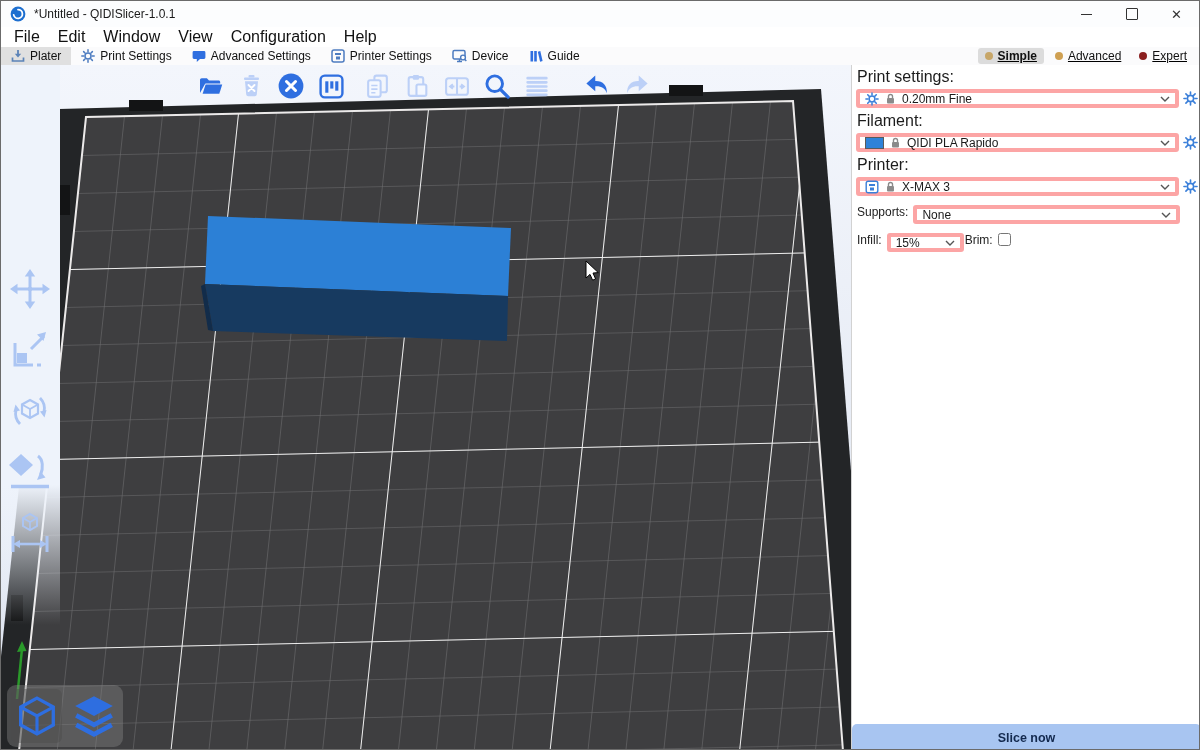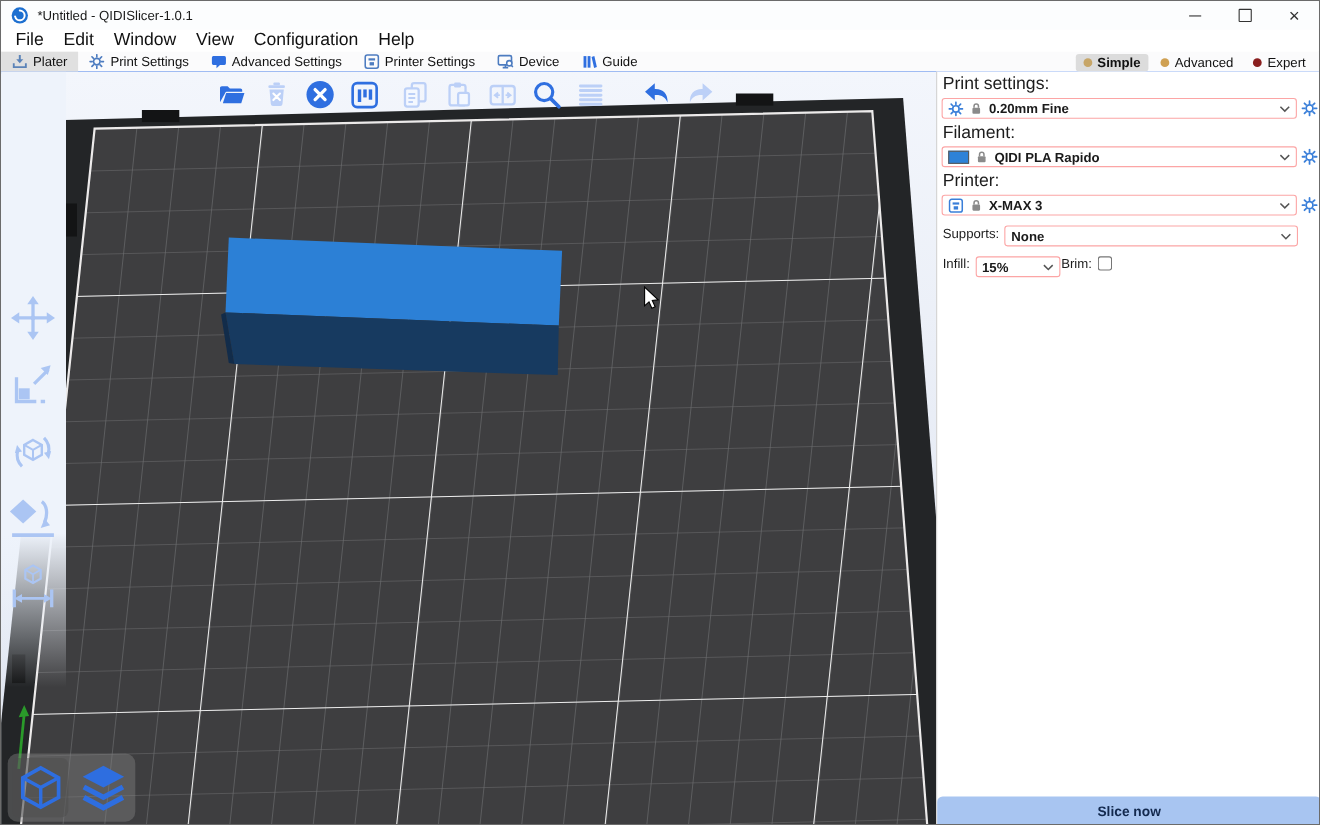--- a/index.html
+++ b/index.html
@@ -15,21 +15,21 @@
   .glyph-max{width:10px;height:10px;border:1.4px solid #333;border-radius:1px;}
   .glyph-close{font-size:13px;line-height:1;}
   
   .menubar{height:20px;display:flex;align-items:center;background:#fff;padding-left:4px;}
   .menu-item{font-size:16px;color:#111;padding:2px 9px;}
   
   .tabbar{height:18px;display:flex;align-items:stretch;background:#fbfbfc;border-bottom:2px solid #2f6ee8;}
   .tab{display:flex;align-items:center;gap:5px;padding:0 10px;font-size:12px;color:#111;}
   .tab.active{background:#e0e0e0;}
   .ticon{display:flex;align-items:center;}
-  .modes{margin-left:auto;display:flex;align-items:flex-end;gap:4px;padding-right:5px;}
+  .modes{margin-left:auto;display:flex;align-items:center;gap:4px;padding-right:5px;text-decoration:underline;}
   .mode{display:flex;align-items:center;gap:5px;padding:1px 7px;font-size:12px;border-radius:3px;color:#111;}
   .mode.active{background:#dcdcdc;font-weight:bold;}
   .mode-dot{width:8px;height:8px;border-radius:50%;display:inline-block;}
   
   .viewport{position:absolute;left:0;top:64px;width:850px;height:686px;overflow:hidden;}
   .vp-svg{position:absolute;left:0;top:0;}
   .toptools{position:absolute;left:194px;top:5px;display:flex;align-items:center;gap:8px;}
   .tt{width:32px;height:32px;display:flex;align-items:center;justify-content:center;}
   .tt.gap-copy{margin-left:6px;}
   .tt.gap-undo{margin-left:20px;}
@@ -37,22 +37,22 @@
   .lt{width:48px;height:48px;display:flex;align-items:center;justify-content:center;}
   .viewtoggles{position:absolute;left:6px;top:620px;width:116px;height:62px;background:rgba(130,130,130,.42);
     border-radius:9px;display:flex;align-items:center;padding:0 4px;box-sizing:border-box;gap:6px;}
   .vt{width:52px;height:54px;display:flex;align-items:center;justify-content:center;border-radius:6px;}
   .vt.active{background:rgba(75,75,75,.45);}
   
   .rpanel{position:absolute;left:850px;top:64px;width:350px;height:686px;background:#fff;
     border-left:1px solid #d2d2d2;box-sizing:border-box;padding-top:2px;}
   .row-label{font-size:16px;color:#1c1c1c;margin:1px 5px 3px 5px;}
   .sel-row{display:flex;align-items:center;margin:0 2px 4px 4px;}
-  .selbox{flex:1;height:19px;border:1px solid #fca5a5;border-radius:3px;background:#fff;
-    display:flex;align-items:center;padding:0 5px;font-size:12px;color:#1a1a1a;gap:6px;box-sizing:border-box;font-weight:bold;}
+  .selbox{flex:1;height:19px;border:4px solid #fca5a5;border-radius:3px;background:#fff;
+    display:flex;align-items:center;padding:0 5px;font-size:12px;color:#1a1a1a;gap:6px;box-sizing:border-box;}
   .selbox .val{flex:1;white-space:nowrap;overflow:hidden;}
   .gear-btn{width:17px;height:19px;display:flex;align-items:center;justify-content:center;margin-left:3px;}
   .swatch{width:19px;height:12px;border:1px solid #5a5a5a;box-sizing:border-box;}
   .inline-row{display:flex;align-items:flex-start;margin:9px 2px 0 4px;}
   .inline-row .lbl{font-size:12px;color:#1c1c1c;margin-right:5px;margin-left:1px;}
   .supports-sel{margin-right:19px;}
   .infill-sel{flex:none;width:77px;}
   .brim-lbl{margin-left:29px;}
   .brim-check{width:13px;height:13px;margin:0;}
   .slice-btn{position:absolute;bottom:0;left:0;width:100%;height:27px;background:#a8c5f1;border:none;

